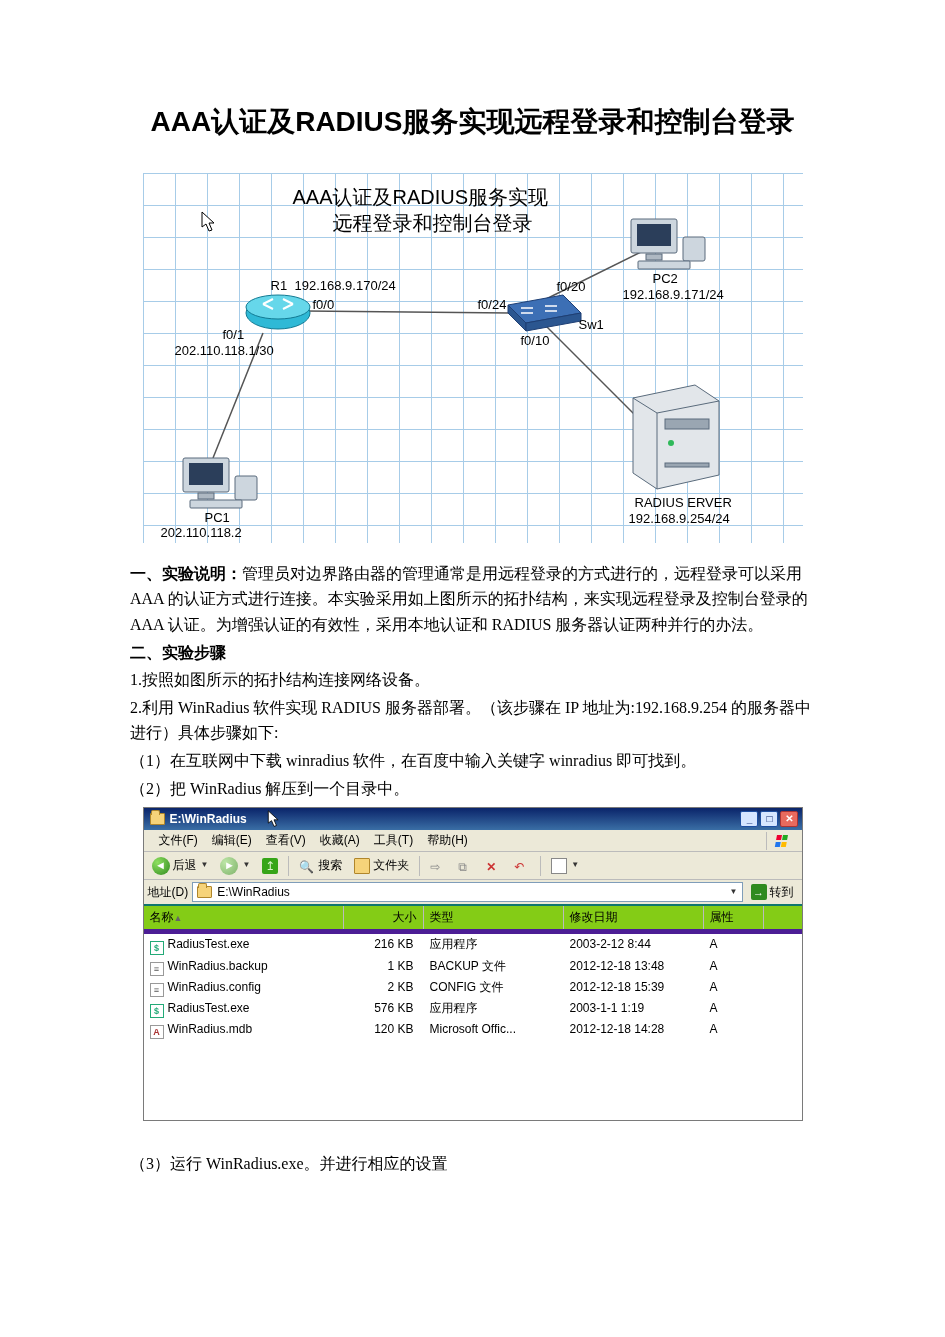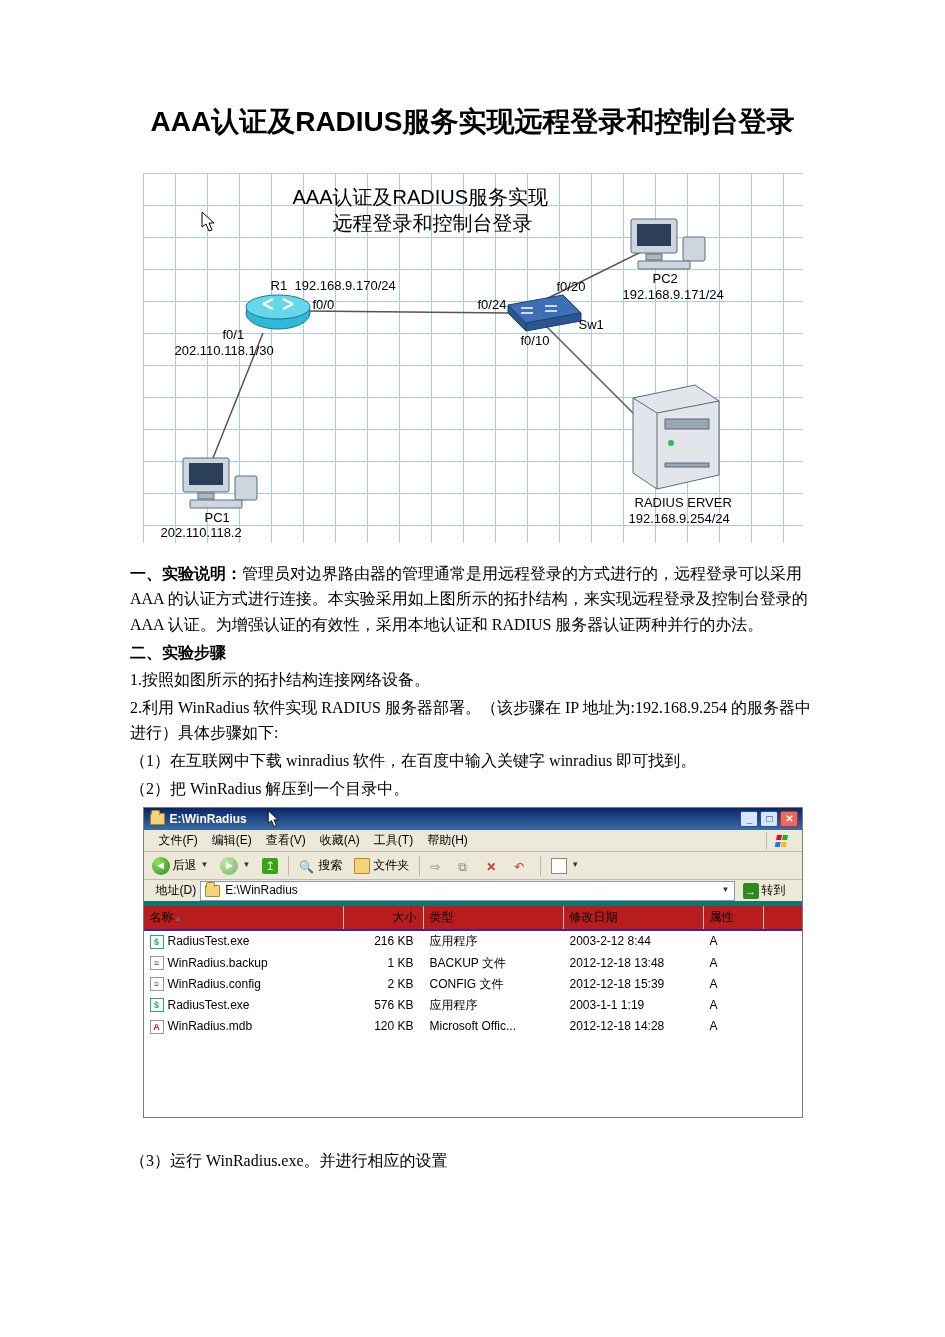--- a/index.html
+++ b/index.html
@@ -88,43 +88,43 @@
   .sep { width: 1px; height: 20px; background: #bbb; margin: 0 2px; }
   .ico16 { width: 16px; height: 16px; display: inline-block; }
   .ico-up { background: #36a518; border-radius: 2px; position: relative; }
   .ico-up::after { content: "↥"; position: absolute; inset: 0; color: #d8f3c9; font-size: 12px; text-align: center; line-height: 16px; }
   .ico-search::after { content: "🔍"; font-size: 12px; }
   .ico-folders { background: #f6d37a; border: 1px solid #b0862b; border-radius: 1px; }
   .ico-x { color: #c33; font-weight: bold; }
   .ico-undo { color: #c33; }
   .ico-views { background: #fff; border: 1px solid #888; }
   .dd { font-size: 8px; color: #333; margin-left: 1px; }
-  .addrbar { display: flex; align-items: center; height: 26px; border-bottom: 5px solid #0f766e; padding: 0 12px; gap: 4px; }
+  .addrbar { display: flex; align-items: center; height: 26px; border-bottom: 2px solid #0f766e; padding: 0 4px; gap: 4px; }
   .addrlbl { white-space: nowrap; }
   .addrinput {
     flex: 1; height: 20px; border: 1px solid #7f9db9; background: #fff;
     display: flex; align-items: center; padding: 0 4px; gap: 5px; font-size: 12px;
   }
   .go-btn { display: flex; align-items: center; gap: 3px; padding: 0 4px; }
   .go-arrow { width: 16px; height: 16px; background: #2f8a1e; border-radius: 2px; color: #fff; font-size: 11px; text-align: center; line-height: 16px; }
   .filehdr {
     display: grid;
     grid-template-columns: 200px 80px 140px 140px 60px;
-    background: #b91c1c; border-bottom: 2px solid #4c1d95;
+    background: #84cc16; border-bottom: 5px solid #4c1d95;
   }
   .filehdr > div { border-right: 1px solid #bbb; padding: 2px 6px; font-size: 12px; display: flex; align-items: center; }
   .filehdr .sort::after { content: " ▲"; font-size: 9px; color: #666; }
   .filelist { background: #fff; padding-bottom: 80px; }
   .filerow {
     display: grid;
     grid-template-columns: 200px 80px 140px 140px 60px;
     font-size: 12px;
   }
   .filerow > div { padding: 1px 6px; white-space: nowrap; overflow: hidden; text-overflow: ellipsis; }
-  .filerow .nm { display: flex; align-items: center; gap: 4px; }
+  .filerow .nm { display: flex; align-items: flex-end; gap: 4px; }
   .filerow .sz { text-align: right; padding-right: 10px; }
   .fi { width: 14px; height: 14px; display: inline-block; border: 1px solid #999; background: #fff; position: relative; font-size: 9px; text-align: center; line-height: 12px; }
   .fi.exe { border-color: #2a7; color: #2a7; }
   .fi.exe::after { content: "$"; font-weight: bold; }
   .fi.cfg::after { content: "≡"; color: #555; }
   .fi.mdb::after { content: "A"; color: #a33; font-weight: bold; }
 
   
   .para { margin: 2px 0; }
   .section-head { font-weight: bold; }

